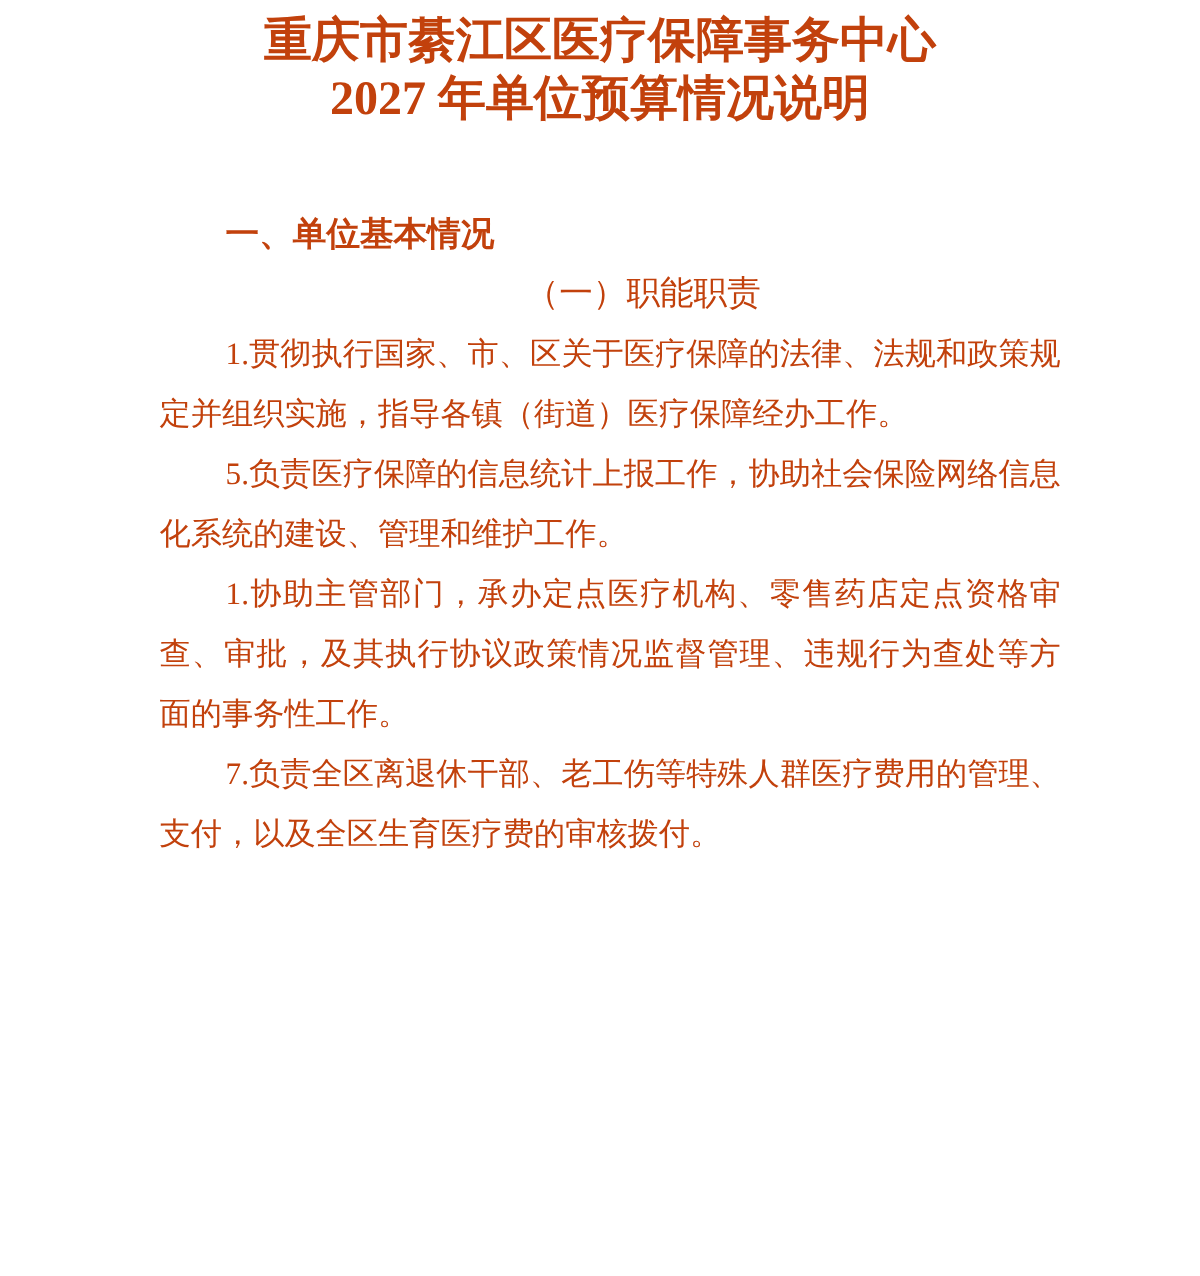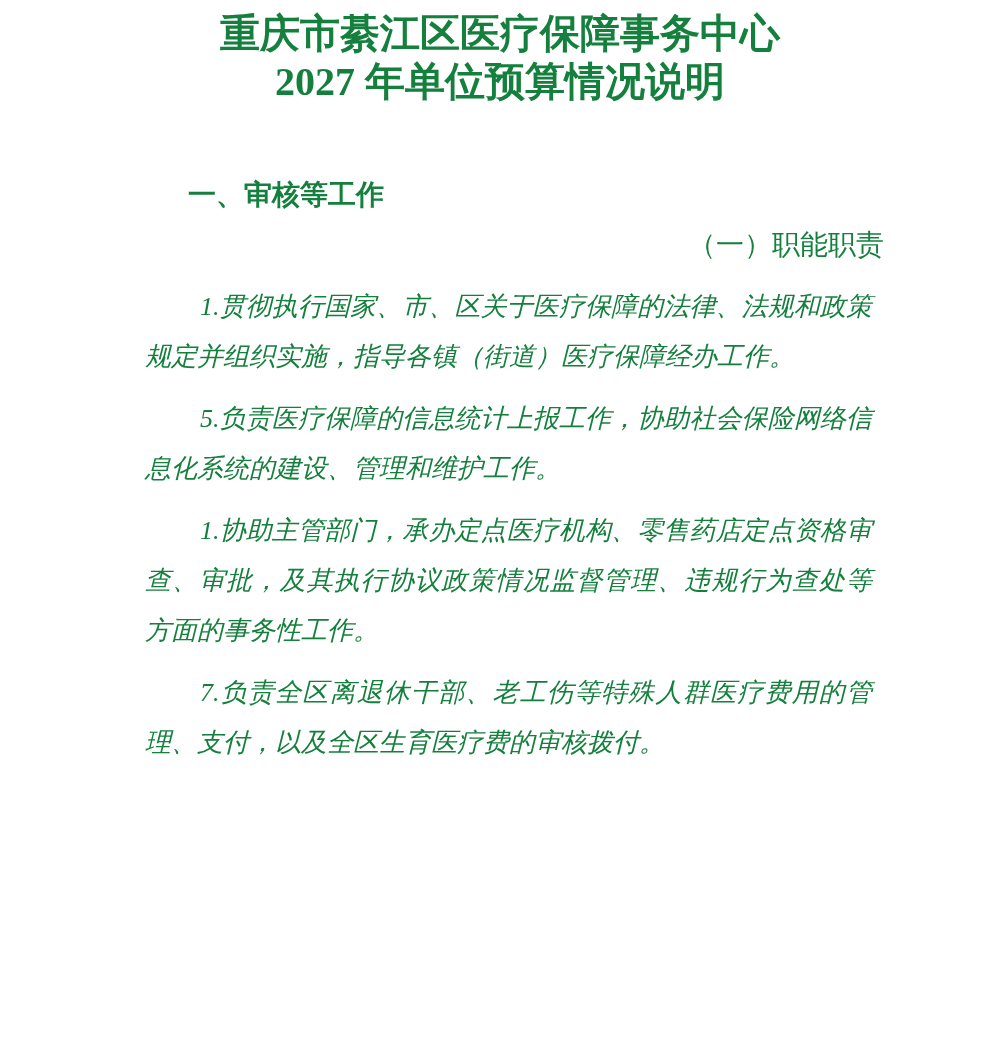--- a/index.html
+++ b/index.html
@@ -5,21 +5,21 @@
   html, body {
     margin: 0;
     padding: 0;
     background: #ffffff;
   }
   .page {
     position: relative;
     width: 1000px;
     height: 1063px;
     background: #ffffff;
-    color: #15803d;
+    color: #c2410c;
     overflow: hidden;
     font-family: "Liberation Serif", serif;
   }
   .doc-title {
     margin: 10px 60px 0 60px;
     text-align: center;
     font-size: 40px;
     line-height: 48px;
     font-weight: bold;
     font-family: "Liberation Serif", serif;
@@ -43,42 +43,41 @@
     line-height: 50px;
     text-indent: 55px;
     text-align: left;
   }
   .subsection-heading {
     margin: 0;
     font-weight: normal;
     font-size: 28px;
     line-height: 50px;
     text-indent: 55px;
-    text-align: right;
+    text-align: center;
     font-family: "Liberation Serif", serif;
   }
   .para {
-    margin: 12px;
+    margin: 0;
     text-indent: 55px;
-    font-style: italic;
   }
 </style>
 </head>
 <body>
 
 <div class="page">
 
   <h1 class="doc-title">
     <span class="title-line">重庆市綦江区医疗保障事务中心</span>
     <span class="title-line">2027 年单位预算情况说明</span>
   </h1>
 
   <div class="content">
 
-    <h2 class="section-heading">一、审核等工作</h2>
+    <h2 class="section-heading">一、单位基本情况</h2>
 
     <h3 class="subsection-heading">（一）职能职责</h3>
 
     <p class="para">1.贯彻执行国家、市、区关于医疗保障的法律、法规和政策规定并组织实施，指导各镇（街道）医疗保障经办工作。</p>
 
 
 
 
     <p class="para">5.负责医疗保障的信息统计上报工作，协助社会保险网络信息化系统的建设、管理和维护工作。</p>
 

